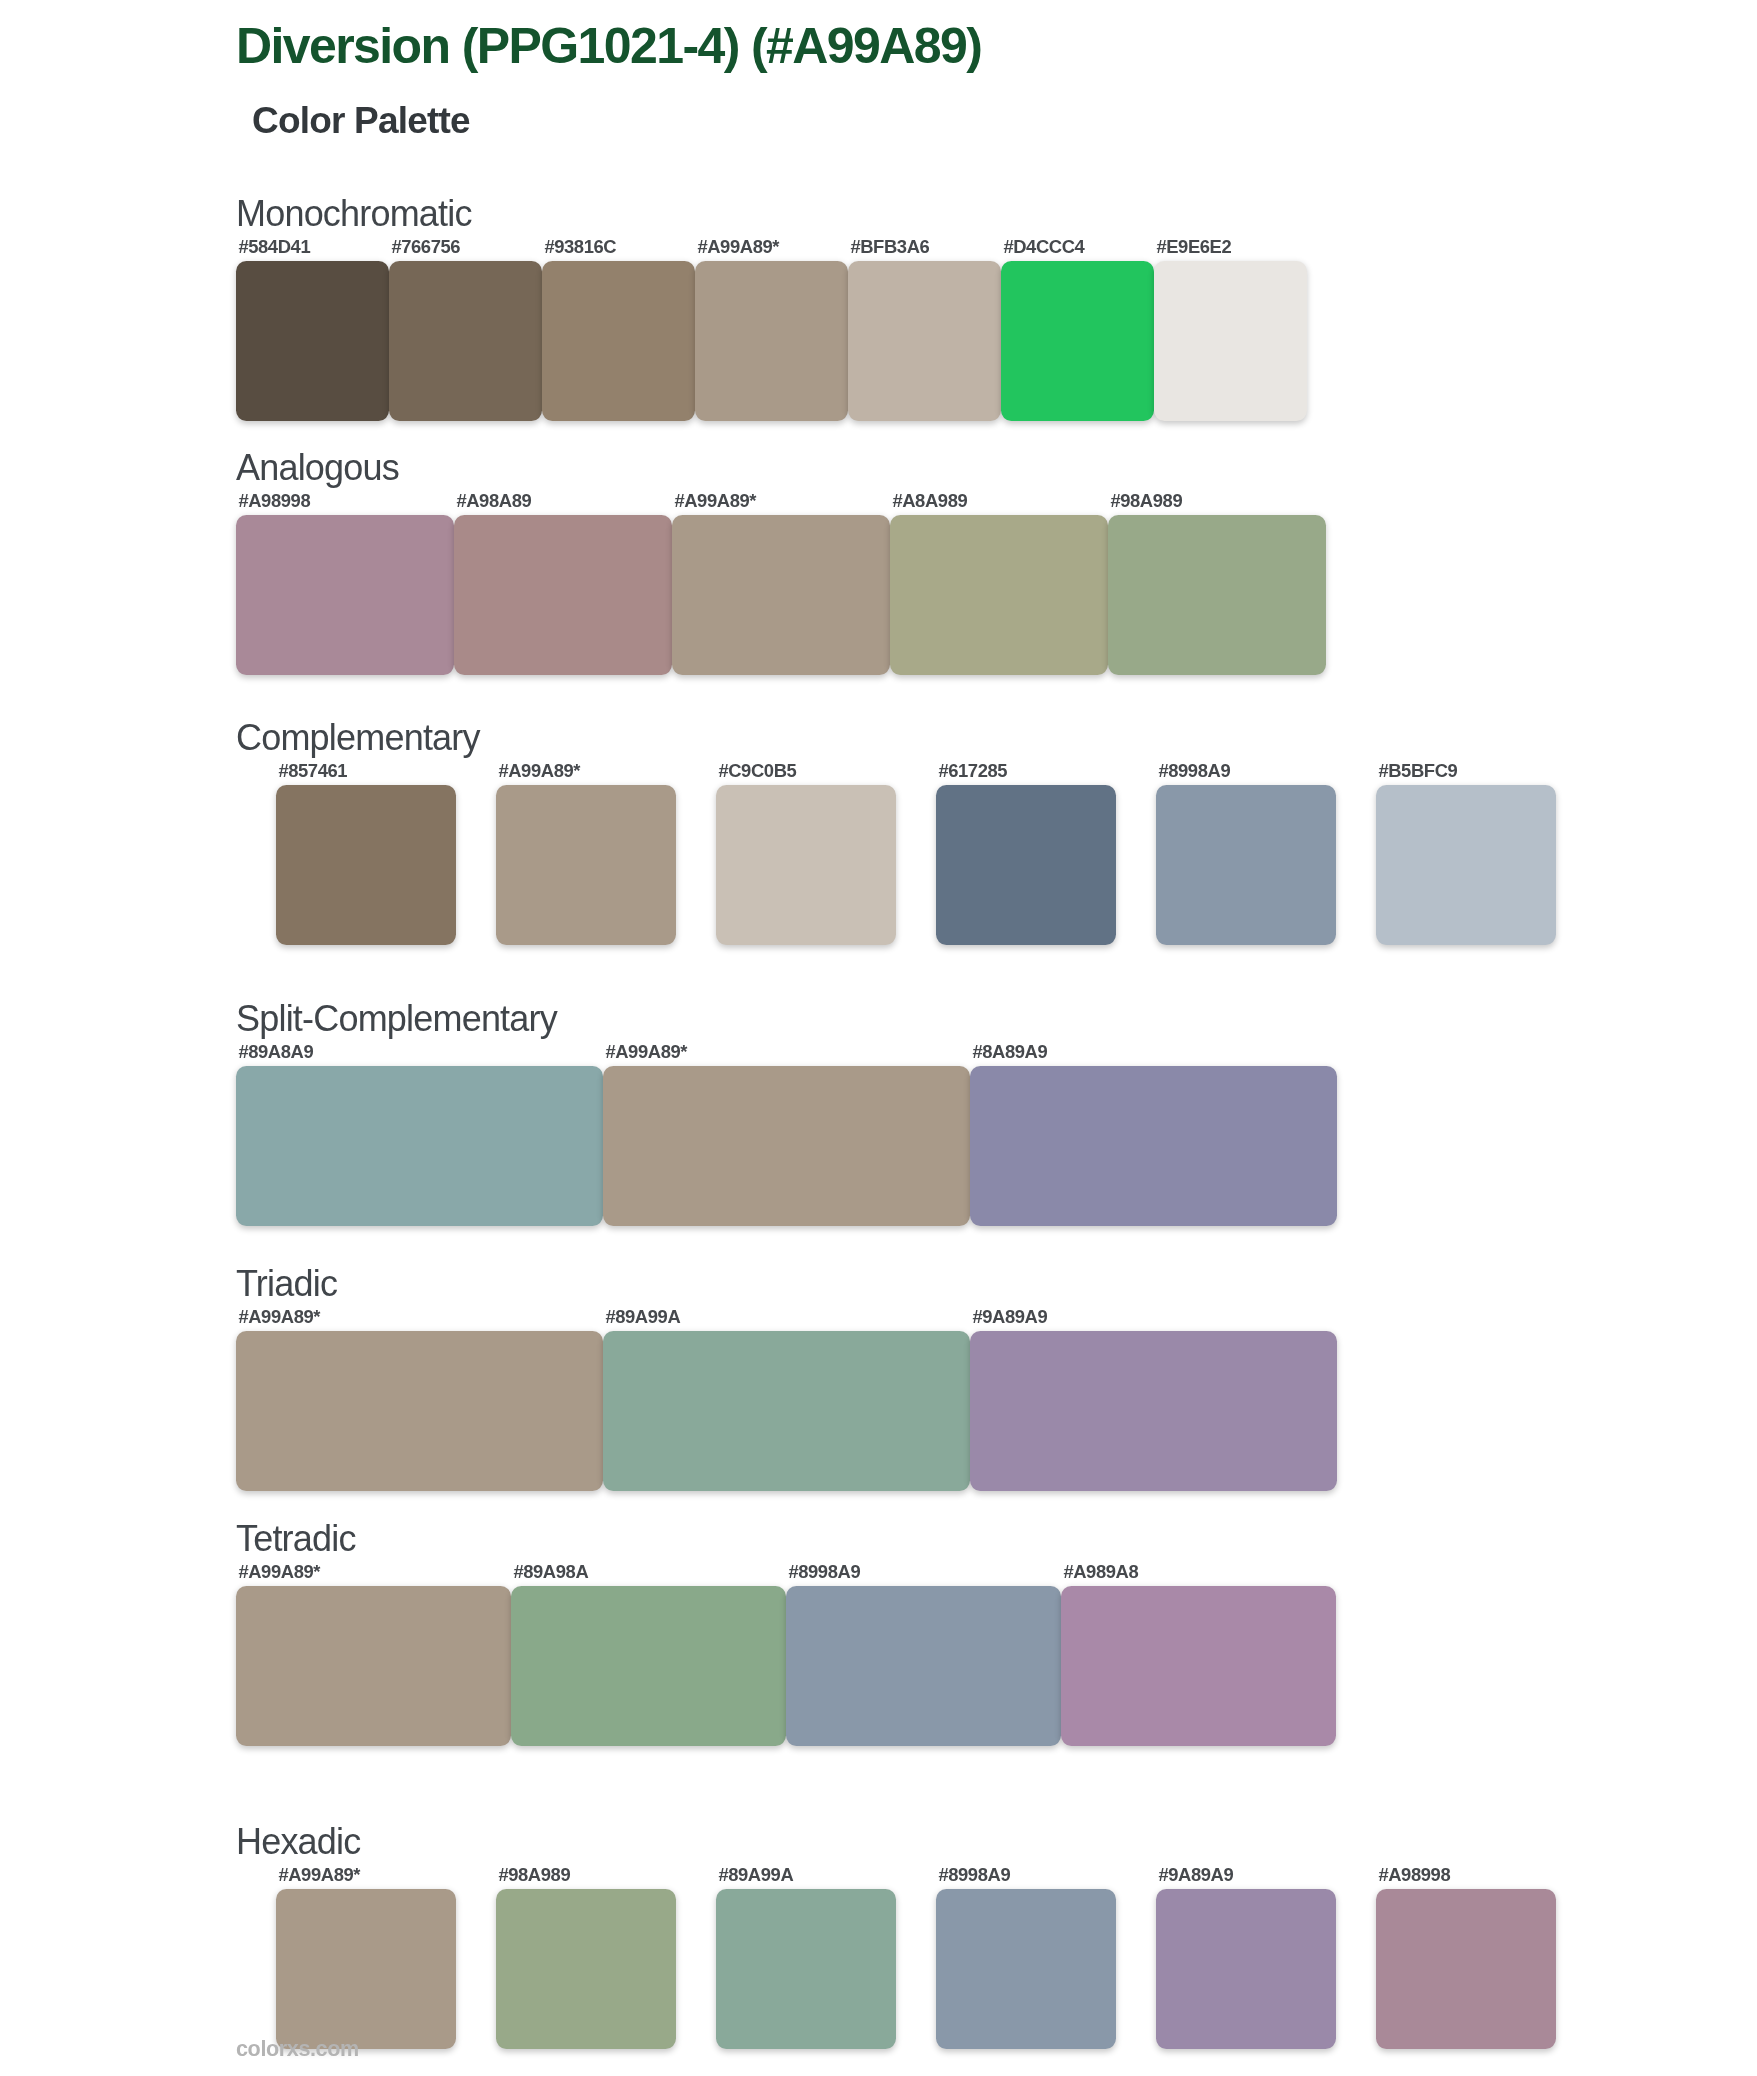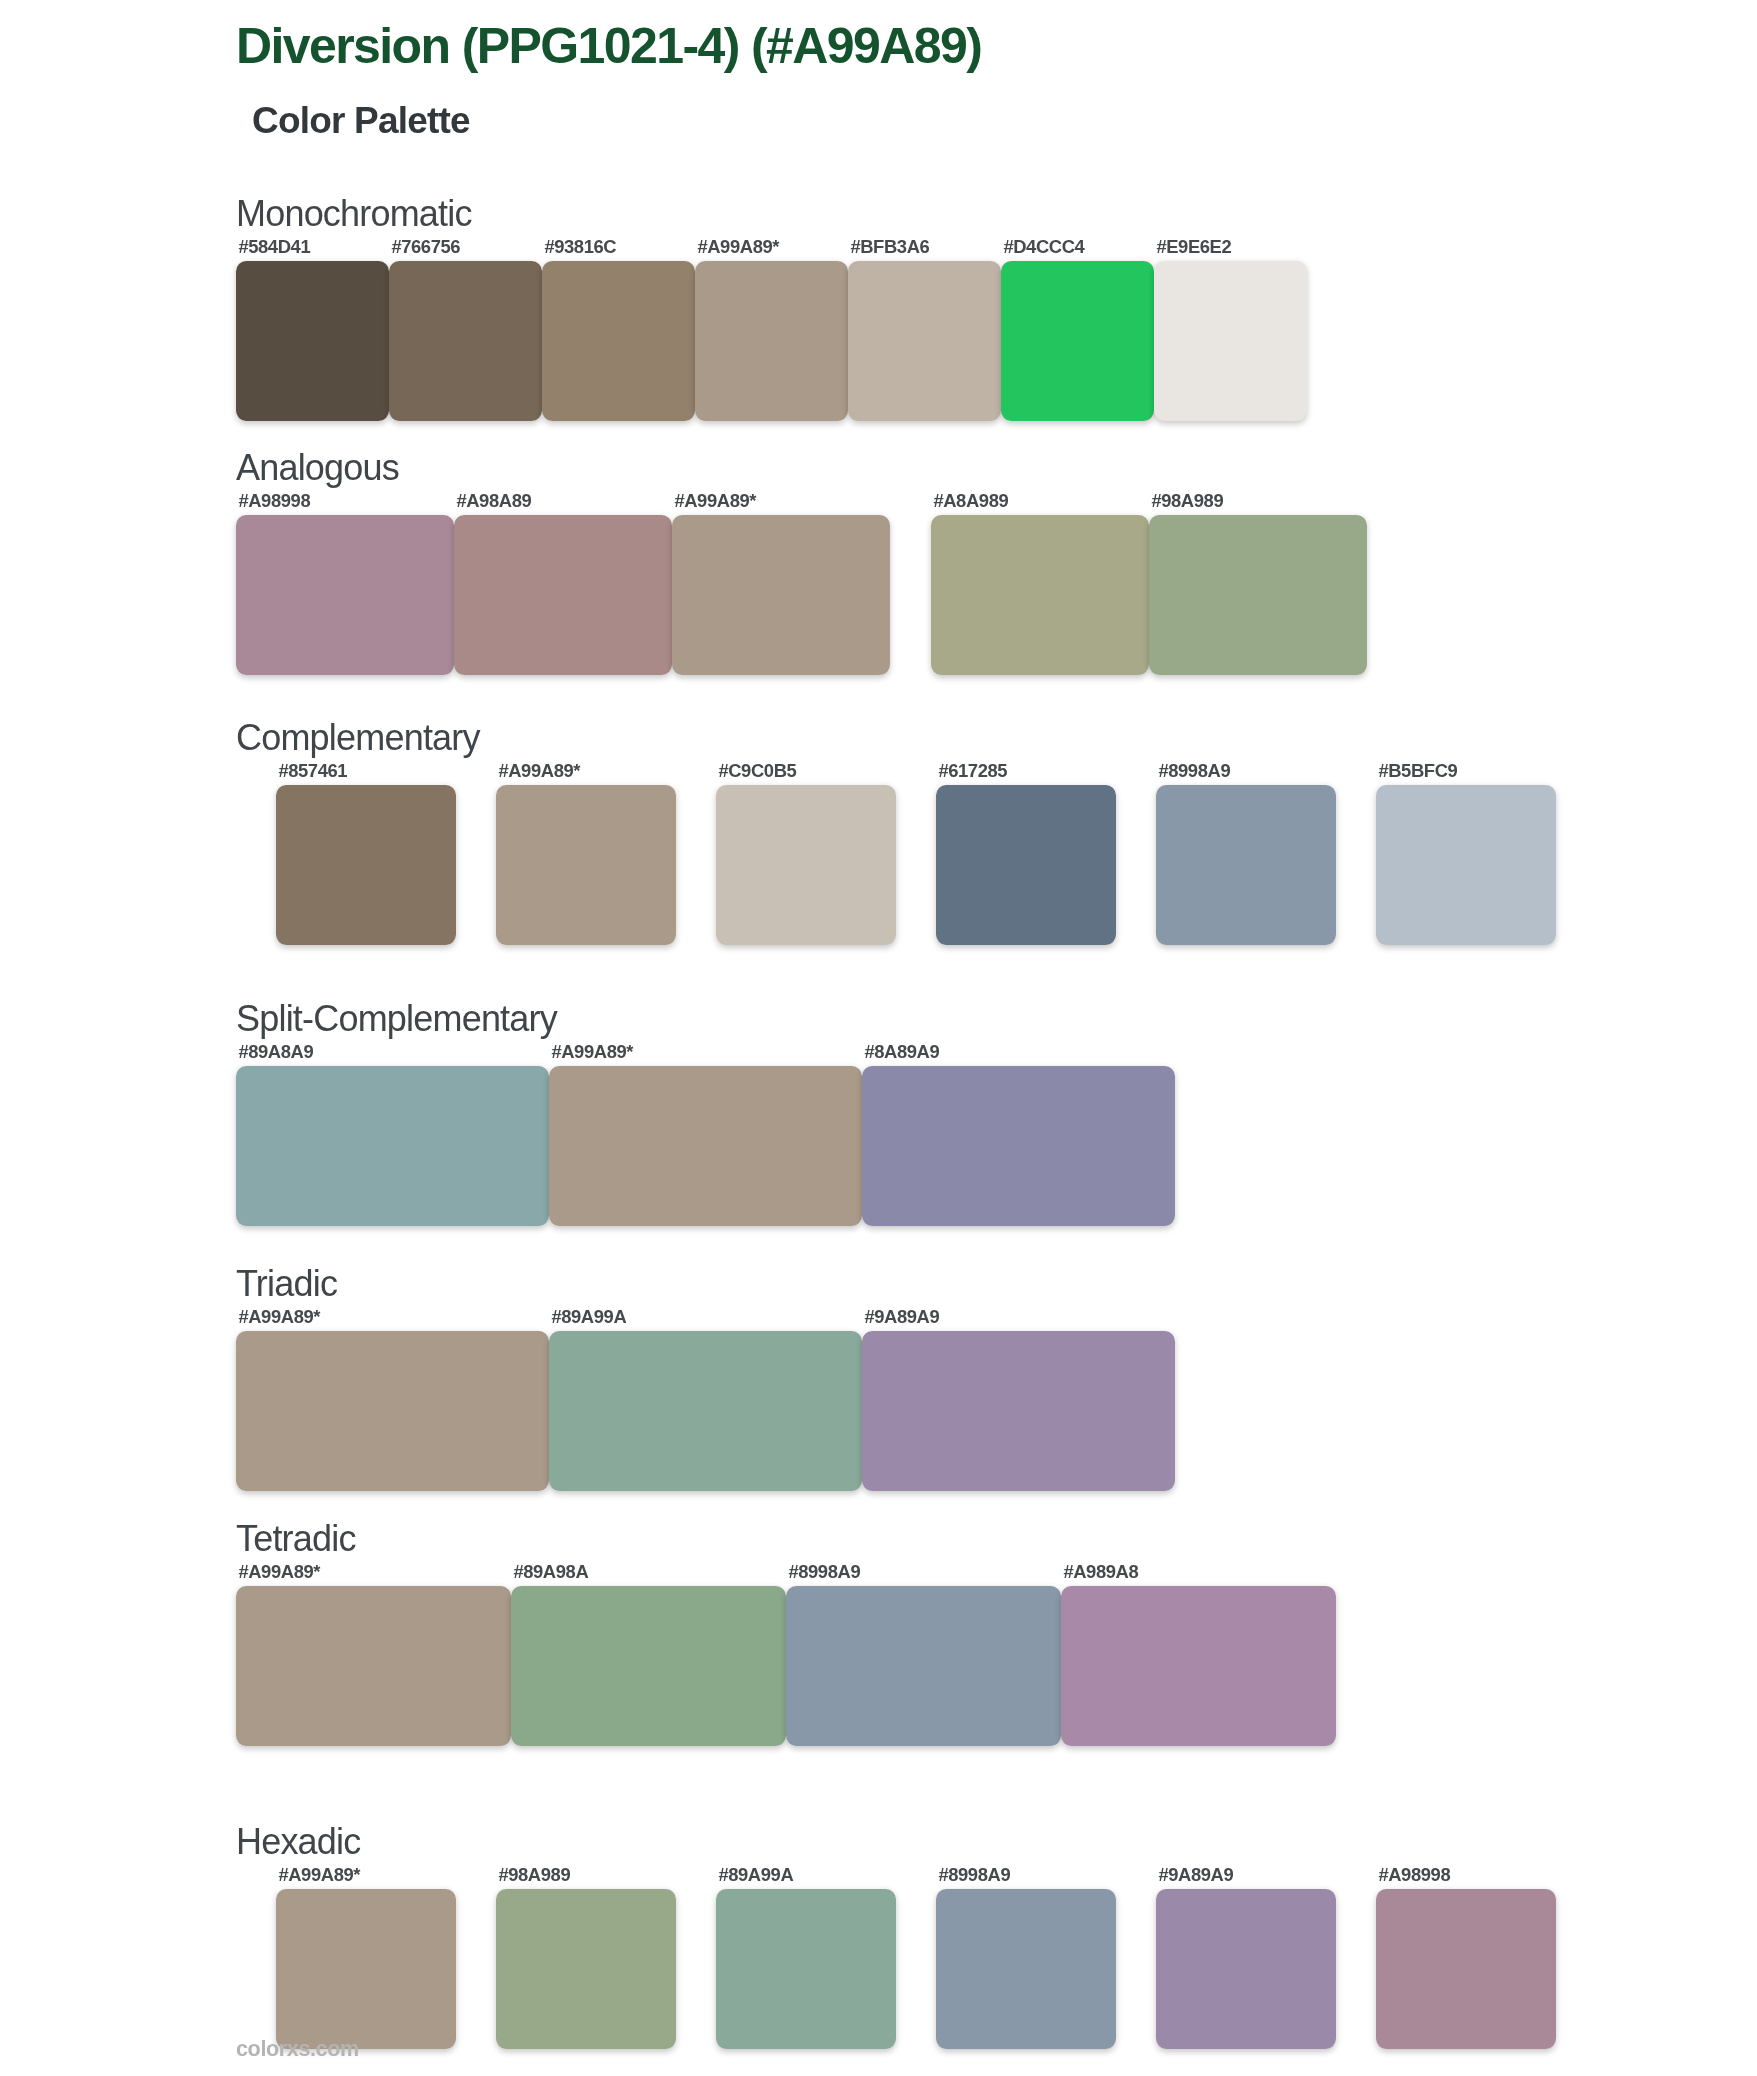--- a/index.html
+++ b/index.html
@@ -63,21 +63,21 @@
     left: 0;
     display: flex;
     align-items: flex-start;
   }
   .swatch {
     position: relative;
     height: 160px;
     border-radius: 10.4px;
     box-shadow: 0 2.4px 6.4px rgba(0,0,0,0.22);
   }
-  .count-3 .swatch { width: 313px; }
+  .count-3 .swatch { width: 367px; }
   .count-4 .swatch { width: 275px; }
   .count-5 .swatch { width: 218px; }
   .count-6 .swatch { width: 180px; margin-left: 40px; }
   .count-7 .swatch { width: 153px; }
   .swatch-label {
     position: absolute;
     top: -23px;
     left: 2.4px;
     font-size: 18.4px;
     line-height: 1.0;
@@ -150,21 +150,21 @@
     </div>
 
     <div class="swatch" style="background: rgb(169, 138, 137);">
       <span class="swatch-label">#A98A89</span>
     </div>
 
     <div class="swatch" style="background: rgb(169, 154, 137);">
       <span class="swatch-label">#A99A89*</span>
     </div>
 
-    <div class="swatch" style="background: rgb(168, 169, 137); margin-left: 41px;">
+    <div class="swatch" style="background: rgb(168, 169, 137);">
       <span class="swatch-label">#A8A989</span>
     </div>
 
     <div class="swatch" style="background: rgb(152, 169, 137);">
       <span class="swatch-label">#98A989</span>
     </div>
   </div>
     </section>
 
     <section class="palette-section count-6" style="top: 720px;">

